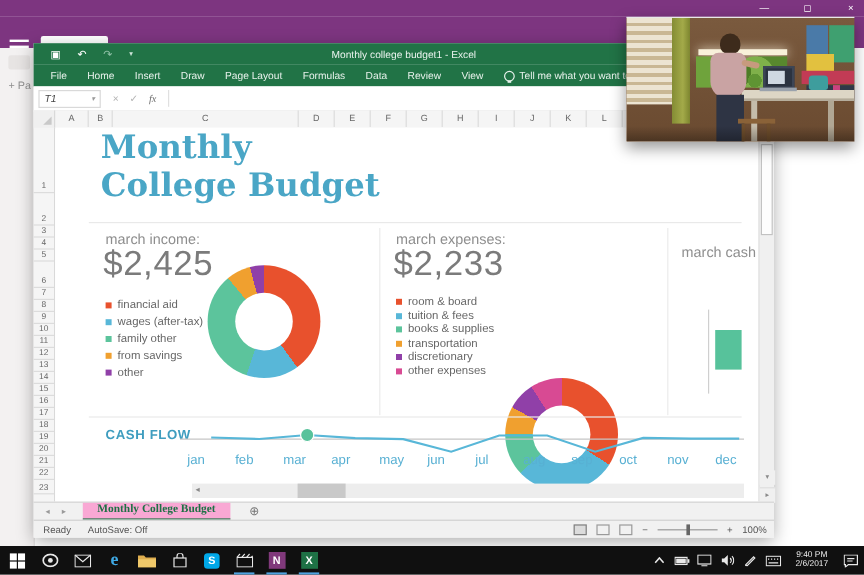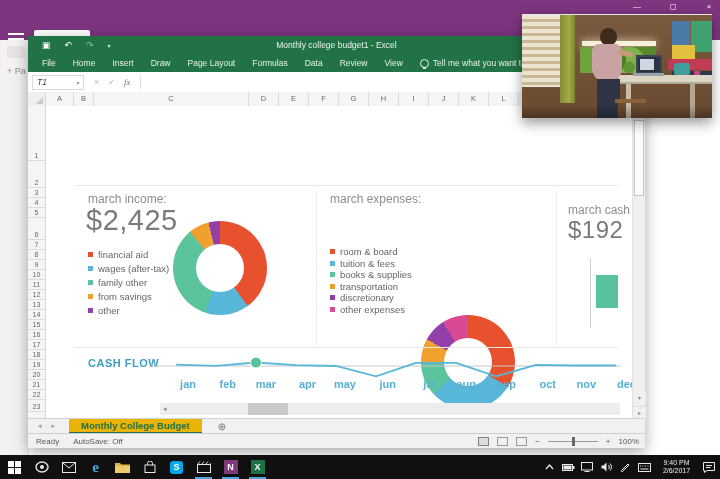--- a/index.html
+++ b/index.html
@@ -62,34 +62,34 @@
   .card-head{font-size:12px;color:#8e8e8e;}
   .card-amount{font-size:29px;color:#7b7b7b;letter-spacing:.5px;}
   .card-amount.small{font-size:24px;}
   .legend{display:flex;flex-direction:column;}
   .lg-row{display:flex;align-items:center;gap:5px;}
   .lg-dot{width:5px;height:5px;flex:0 0 5px;}
   .lg-lab{font-size:9.5px;color:#666;white-space:nowrap;}
   .donut{width:94px;height:94px;border-radius:50%;position:relative;}
   .donut .hole{position:absolute;left:23px;top:23px;width:48px;height:48px;border-radius:50%;background:#fff;}
   .cf-label{font-size:11px;font-weight:bold;letter-spacing:.5px;color:#3f9dbf;}
-  .month{position:absolute;width:40px;text-align:right;font-size:11px;color:#58b0d3;font-weight:bold;}
+  .month{position:absolute;width:40px;text-align:left;font-size:11px;color:#58b0d3;}
   .chart-sb{left:114px;top:297px;width:460px;height:12px;background:#ededed;}
   .chart-sb .arr{position:absolute;left:3px;top:0;font-size:7px;color:#8a8a8a;line-height:12px;}
   .chart-sb .thumb{position:absolute;left:88px;top:0;width:40px;height:12px;background:#c9c9c9;}
 
   
   .vscroll{left:604px;top:70px;width:13px;height:312px;background:#f0f0f0;border-left:1px solid #e0e0e0;box-sizing:border-box;}
   .vs-btn{position:absolute;left:0;width:13px;height:12px;font-size:6px;color:#8a8a8a;text-align:center;line-height:12px;background:#f0f0f0;}
   .vs-thumb{position:absolute;left:1px;top:14px;width:10px;height:76px;background:#fdfdfd;border:1px solid #c2c2c2;box-sizing:border-box;}
 
   .xl-sheettabs{left:0;top:382px;width:617px;height:15px;background:#f1f1f1;border-top:1px solid #d4d4d4;display:flex;align-items:center;box-sizing:border-box;}
   .st-nav{font-size:7px;color:#9a9a9a;margin-left:10px;}
-  .st-tab{margin-left:14px;height:15px;background:#eab308;border-bottom:2px solid #1e7145;color:#1e7145;
-          font-weight:bold;font-size:9.5px;line-height:13px;padding:0 12px;box-sizing:border-box;}
+  .st-tab{margin-left:14px;height:15px;background:#f9a8d4;border-bottom:2px solid #1e7145;color:#1e7145;
+          font-weight:bold;font-size:9.5px;line-height:13px;padding:0 12px;box-sizing:border-box;font-family:Liberation Serif, serif;}
   .st-add{margin-left:16px;font-size:10px;color:#777;}
   .xl-status{left:0;top:397px;width:617px;height:15px;background:#f1f1f1;border-top:1px solid #cfcfcf;display:flex;align-items:center;box-sizing:border-box;font-size:8px;color:#555;}
   .xs-left{margin-left:8px;display:flex;gap:14px;}
   .xs-right{margin-left:auto;display:flex;align-items:center;gap:8px;margin-right:6px;}
   .viewico{width:11px;height:9px;border:1px solid #9a9a9a;box-sizing:border-box;}
   .viewico.sel{background:#dcdcdc;border-color:#808080;}
   .zoom-track{width:50px;height:1px;background:#9a9a9a;position:relative;}
   .zoom-thumb{position:absolute;left:24px;top:-4px;width:3px;height:9px;background:#666;}
 
   
@@ -219,20 +219,24 @@
         <div class="rowh" style="height: 10px;">17</div>
         <div class="rowh" style="height: 10px;">18</div>
         <div class="rowh" style="height: 10px;">19</div>
         <div class="rowh" style="height: 10px;">20</div>
         <div class="rowh" style="height: 10px;">21</div>
         <div class="rowh" style="height: 10px;">22</div>
         <div class="rowh" style="height: 12px;">23</div>
       </div>
 
     <div class="abs sheet">
+      <div class="abs doc-title">
+        <div>Monthly</div>
+        <div>College Budget</div>
+      </div>
       <div class="abs hdiv" style="left:28px;top:79px;width:544px;"></div>
 
       <div class="abs card-head" style="left:42px;top:86px;">march income:</div>
       <div class="abs card-amount" style="left:40px;top:98px;">$2,425</div>
       <div class="abs legend" id="legend-income" style="left:42px;top:141px;">
           <div class="lg-row" style="height: 14px;">
             <span class="lg-dot" style="background: rgb(232, 81, 45);"></span>
             <span class="lg-lab">financial aid</span>
           </div>
           <div class="lg-row" style="height: 14px;">
@@ -252,20 +256,21 @@
             <span class="lg-lab">other</span>
           </div>
         </div>
       <div class="abs donut" id="donut-income" style="left: 127px; top: 115px; background: conic-gradient(rgb(232, 81, 45) 0%, rgb(232, 81, 45) 40%, rgb(88, 183, 216) 40%, rgb(88, 183, 216) 55%, rgb(92, 196, 156) 55%, rgb(92, 196, 156) 89%, rgb(240, 160, 47) 89%, rgb(240, 160, 47) 96%, rgb(144, 64, 168) 96%, rgb(144, 64, 168) 100%);">
           <div class="hole"></div>
         </div>
 
       <div class="abs vdiv" style="left:270px;top:84px;height:156px;"></div>
 
       <div class="abs card-head" style="left:284px;top:86px;">march expenses:</div>
+      <div class="abs card-amount" style="left:282px;top:98px;">$2,233</div>
       <div class="abs legend" id="legend-expenses" style="left:284px;top:140px;">
           <div class="lg-row" style="height: 11.5px;">
             <span class="lg-dot" style="background: rgb(232, 81, 45);"></span>
             <span class="lg-lab">room &amp; board</span>
           </div>
           <div class="lg-row" style="height: 11.5px;">
             <span class="lg-dot" style="background: rgb(88, 183, 216);"></span>
             <span class="lg-lab">tuition &amp; fees</span>
           </div>
           <div class="lg-row" style="height: 11.5px;">
@@ -285,21 +290,20 @@
             <span class="lg-lab">other expenses</span>
           </div>
         </div>
       <div class="abs donut" id="donut-expenses" style="left: 375px; top: 115px; background: conic-gradient(rgb(232, 81, 45) 0%, rgb(232, 81, 45) 34%, rgb(88, 183, 216) 34%, rgb(88, 183, 216) 63%, rgb(92, 196, 156) 63%, rgb(92, 196, 156) 75%, rgb(240, 160, 47) 75%, rgb(240, 160, 47) 83%, rgb(144, 64, 168) 83%, rgb(144, 64, 168) 91%, rgb(216, 74, 147) 91%, rgb(216, 74, 147) 100%);">
           <div class="hole"></div>
         </div>
 
       <div class="abs vdiv" style="left:510px;top:84px;height:156px;"></div>
 
       <div class="abs card-head" style="left:522px;top:97px;white-space:nowrap;">march cash flow</div>
-      <div class="abs card-amount small" style="left:522px;top:110px;">$192</div>
       <div class="abs vdiv" style="left:544px;top:152px;height:70px;background:#cfcfcf;"></div>
       <div class="abs" style="left:550px;top:169px;width:22px;height:33px;background:#57c29b;"></div>
 
       <div class="abs hdiv" style="left:28px;top:241px;width:544px;"></div>
 
       <div class="abs cf-label" style="left:42px;top:251px;">CASH FLOW</div>
       <svg class="abs" id="cf-line" style="left:104px;top:246px;" width="470" height="34">
           <line x1="0" y1="14" x2="470" y2="14" stroke="#c6c6c6"></line>
           <polyline points="26,12.6 66,13.8 106,10.5 146,13.1 186,14.0 226,24.4 266,10.9 306,10.9 346,24.4 386,12.9 426,13.5 466,13.5" fill="none" stroke="#58b7d8" stroke-width="1.8"></polyline>
           <circle cx="106" cy="10.5" r="5.5" fill="#57c29b" stroke="#fff"></circle>

